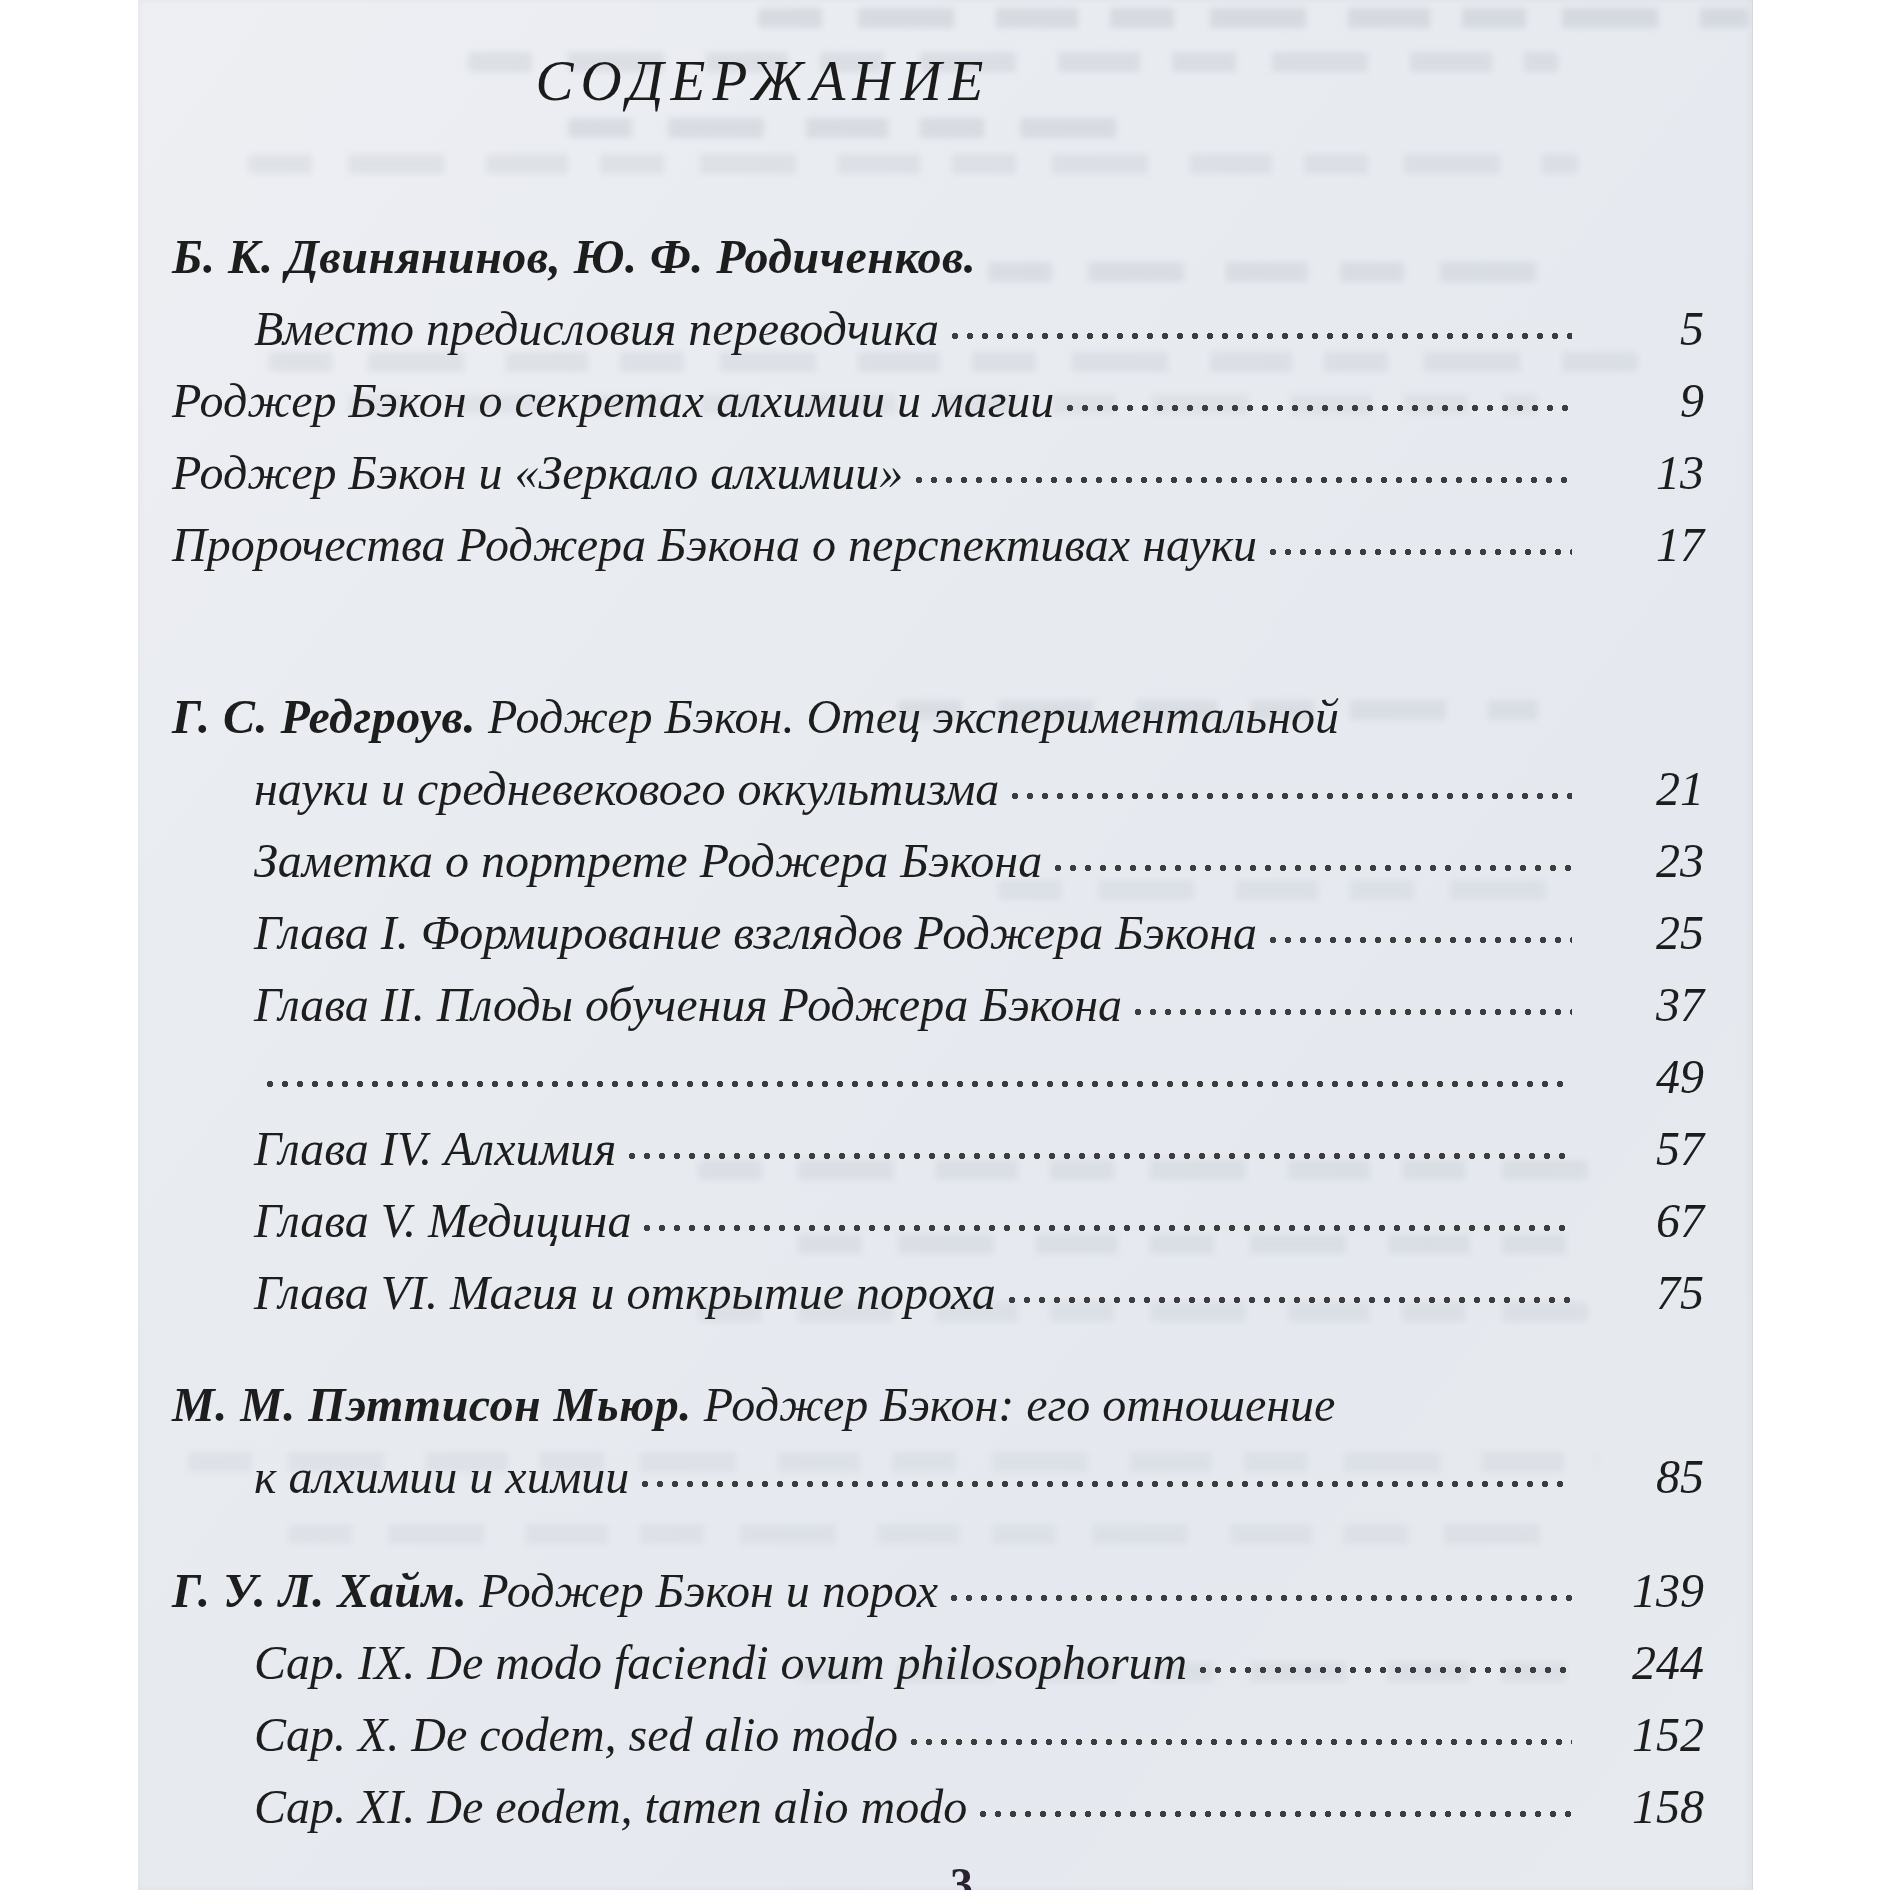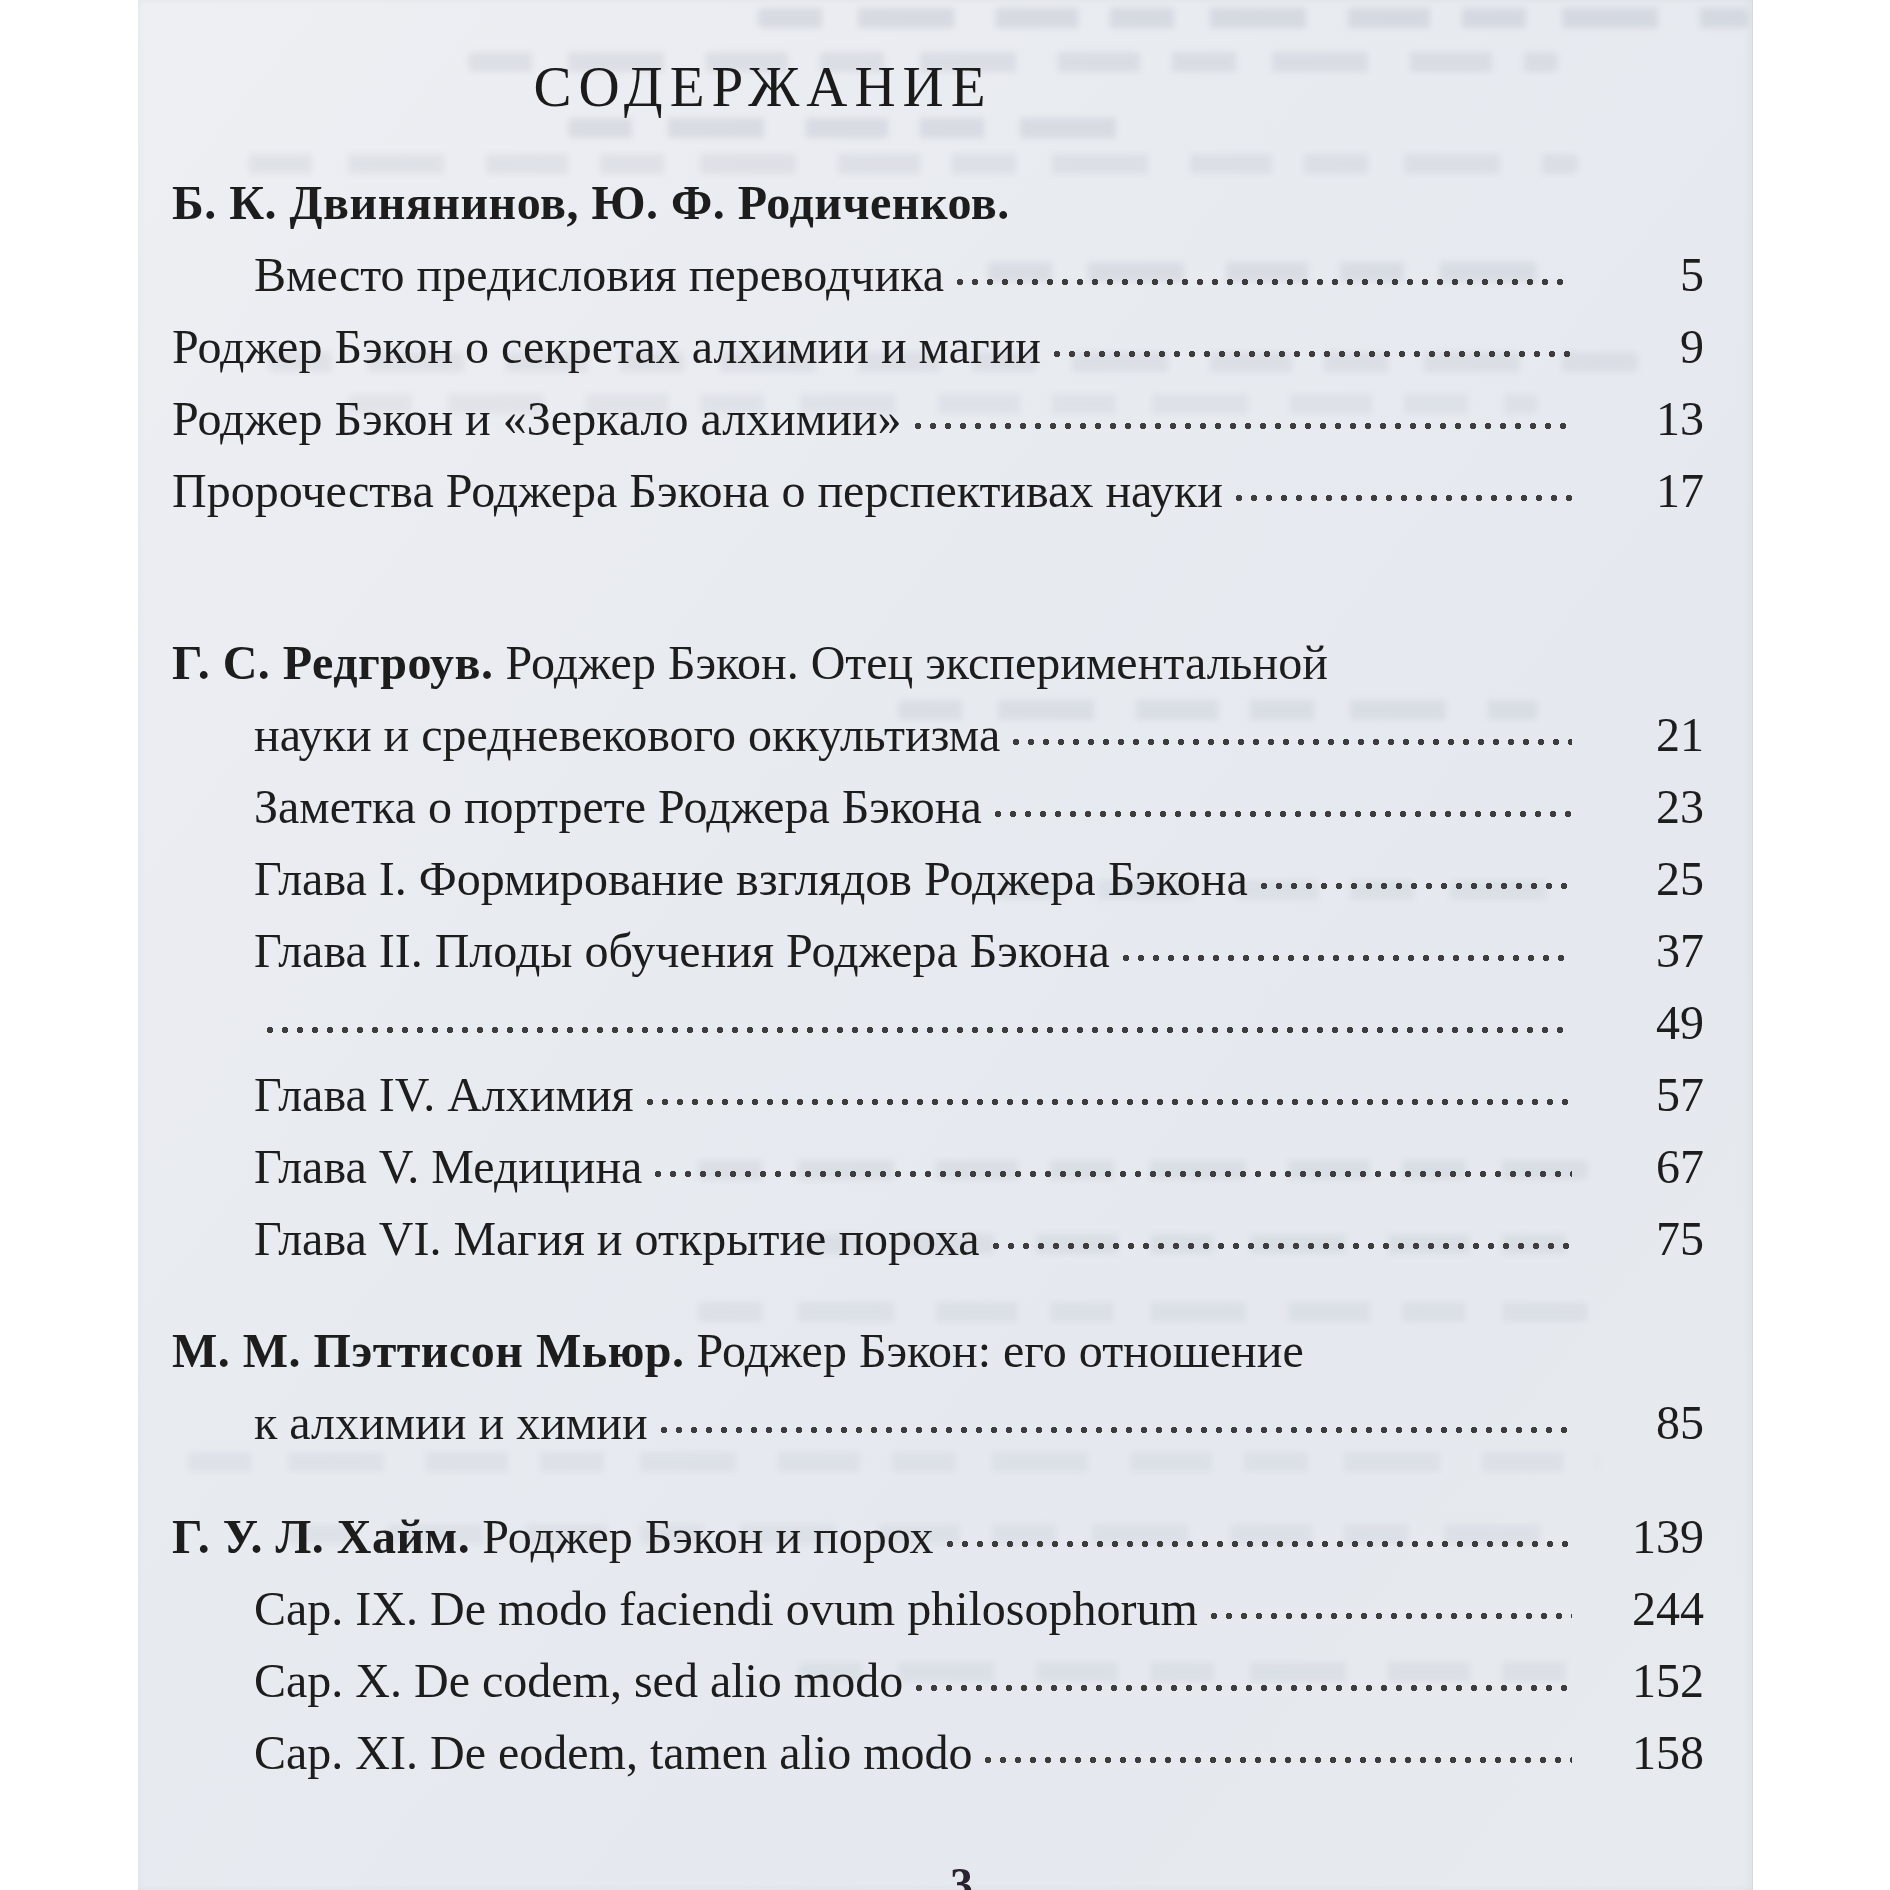--- a/index.html
+++ b/index.html
@@ -12,32 +12,32 @@
   }
   
   .page {
     position:absolute; left:138px; top:0;
     width:1614px; height:1890px;
     background:linear-gradient(128deg,#edeff3 0%,#e8ebf0 35%,#e5e9ef 70%,#e7eaee 100%);
     border-right:1px solid #d6dade;
     box-shadow:inset -4px 0 8px rgba(0,0,0,.03), inset 3px 0 6px rgba(0,0,0,.02);
     overflow:hidden;
   }
-  .content { position:absolute; left:34px; top:8px; width:1532px; }
+  .content { position:absolute; left:34px; top:2px; width:1532px;font-style:italic; }
 
   h1.title {
     margin:46px 350px 0 0;
     text-align:center;
     font-size:57px; font-weight:400;
     letter-spacing:7px;
     color:#1b1b1b;
   }
 
   .section { }
-  .section.s1 { margin-top:52px; }
+  .section.s1 { margin-top:112px; }
   .section.s2 { margin-top:100px; }
   .section.s3 { margin-top:40px; }
   .section.s4 { margin-top:42px; }
 
   .row {
     display:flex; align-items:baseline;
     height:72px; font-size:48px; color:#1d1d1d;
     line-height:64px;
   }
   .row .ind  { flex:none; width:82px; }

